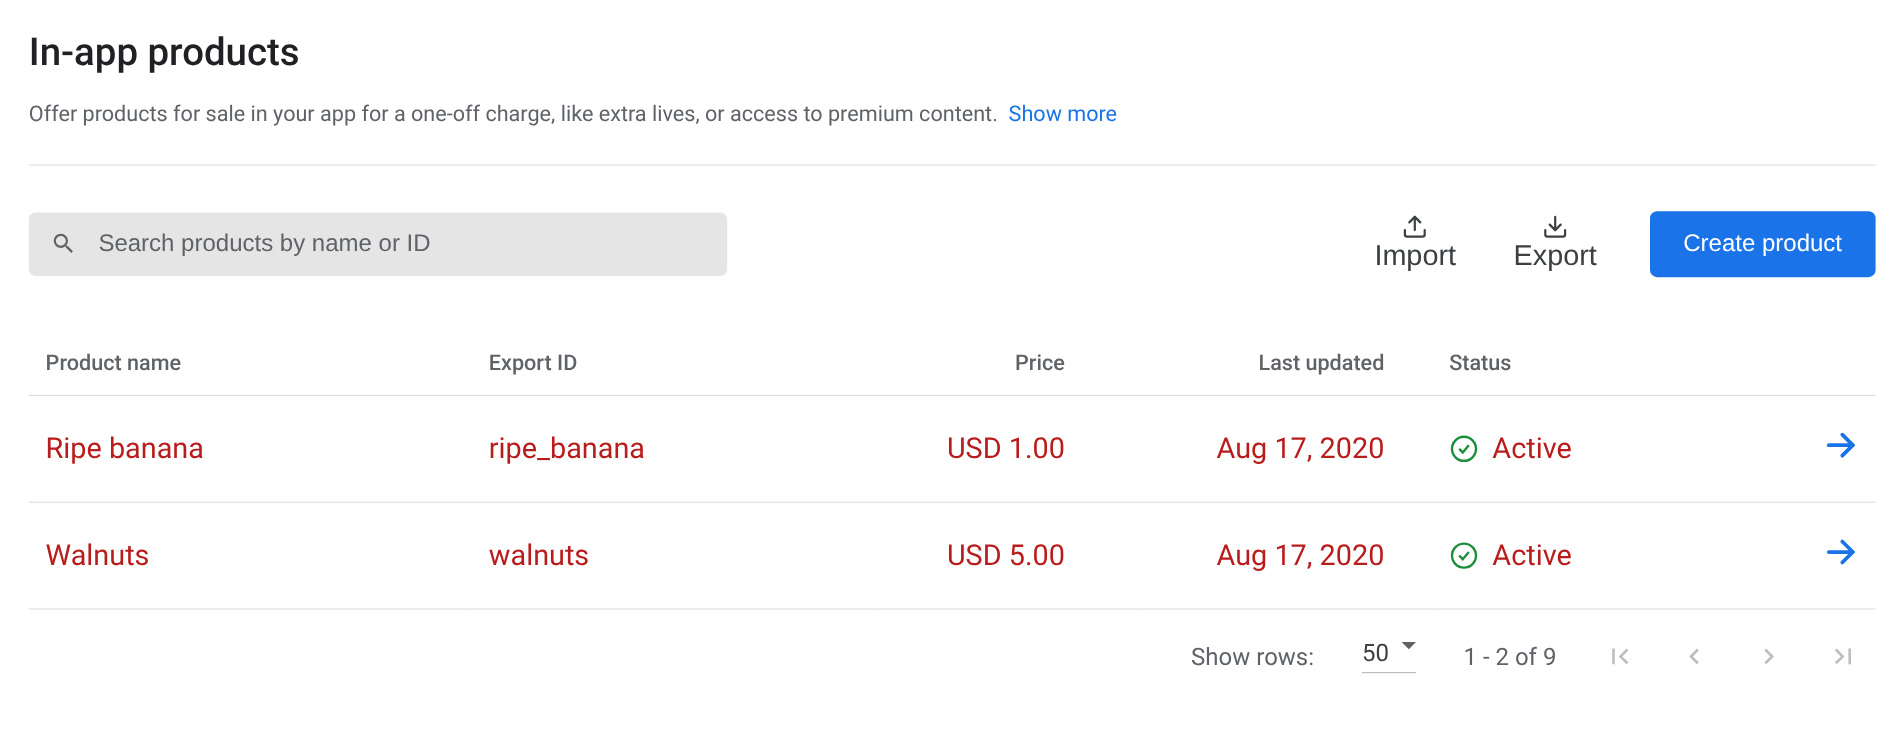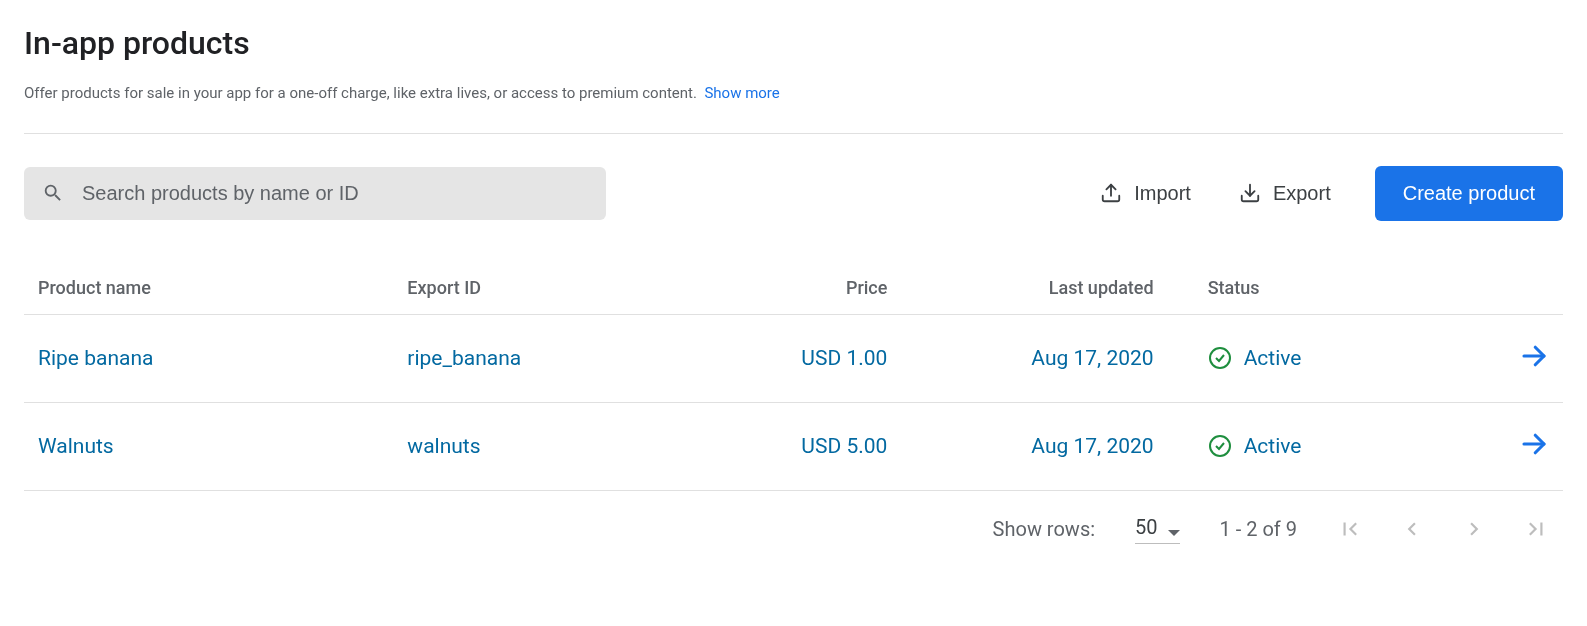--- a/index.html
+++ b/index.html
@@ -12,21 +12,21 @@
     font-size: 14px;
   }
   .container { max-width: 1540px; }
   .title {
     font-size: 32px;
     font-weight: 500;
     margin: 0 0 20px 0;
     color: #202124;
   }
   .subtitle {
-    font-size: 15px;
+    font-size: 18px;
     color: #5f6368;
     margin: 0 0 28px 0;
     line-height: 1.5;
   }
   .show-more {
     color: #1a73e8;
     text-decoration: none;
     cursor: pointer;
   }
   .divider {
@@ -56,27 +56,27 @@
     color: #5f6368;
     margin-left: 16px;
     width: 100%;
     outline: none;
   }
   .search-input::placeholder { color: #5f6368; }
   .spacer { flex: 1; }
   .text-btn {
     display: flex;
     align-items: center;
-    gap: 12px;
-    font-size: 20px;
+    font-size: 24px;
     color: #3c4043;
     cursor: pointer;
     background: none;
     border: none;
     padding: 8px 4px;
+    flex-direction: column;
   }
   .primary-btn {
     background: #1a73e8;
     color: #fff;
     border: none;
     border-radius: 6px;
     font-size: 20px;
     font-weight: 500;
     padding: 16px 28px;
     cursor: pointer;
@@ -87,22 +87,22 @@
   }
   th {
     text-align: left;
     font-weight: 500;
     font-size: 18px;
     color: #5f6368;
     padding: 16px 14px;
     border-bottom: 1px solid #e0e0e0;
   }
   td {
-    font-size: 21px;
-    color: #0369a1;
+    font-size: 24px;
+    color: #b91c1c;
     padding: 26px 14px;
     border-bottom: 1px solid #e0e0e0;
   }
   th.col-price, td.col-price { text-align: right; padding-right: 60px; }
   th.col-date, td.col-date { text-align: right; padding-right: 40px; }
   td.col-arrow { text-align: right; }
   .status-cell {
     display: flex;
     align-items: center;
     gap: 12px;
@@ -122,21 +122,21 @@
     display: flex;
     align-items: center;
     justify-content: flex-end;
     gap: 40px;
     padding: 24px 14px 0 14px;
     font-size: 20px;
     color: #5f6368;
   }
   .rows-select {
     display: flex;
-    align-items: flex-end;
+    align-items: flex-start;
     gap: 10px;
     color: #3c4043;
     cursor: pointer;
     border-bottom: 1px solid #bdbdbd;
     padding-bottom: 4px;
   }
   .pager {
     display: flex;
     align-items: center;
     gap: 36px;

